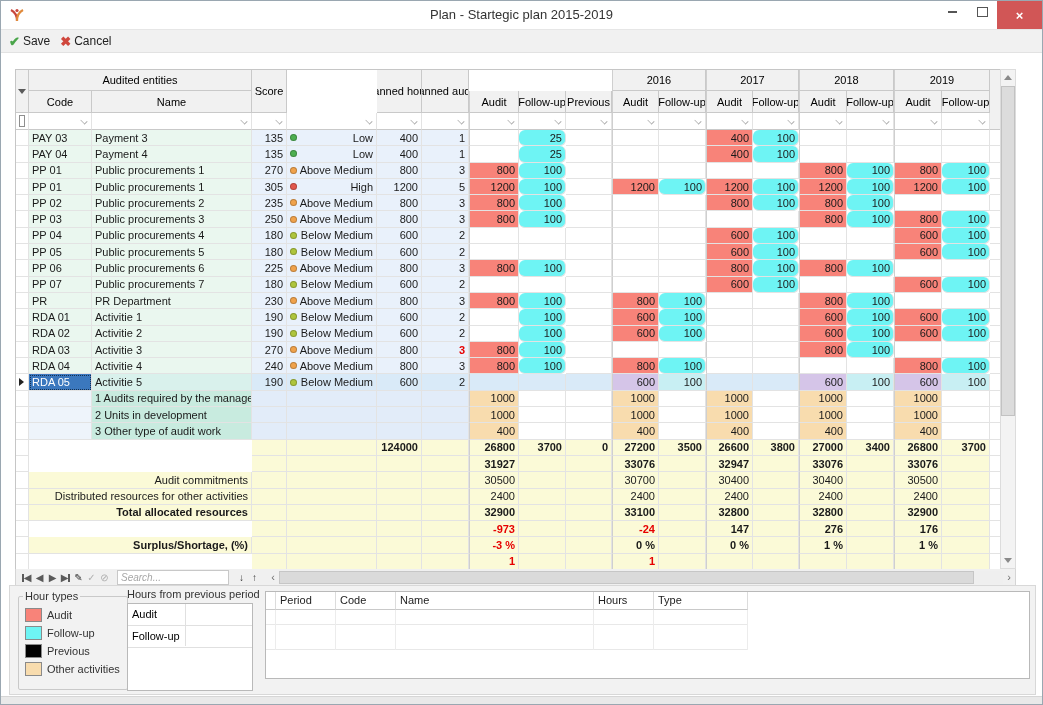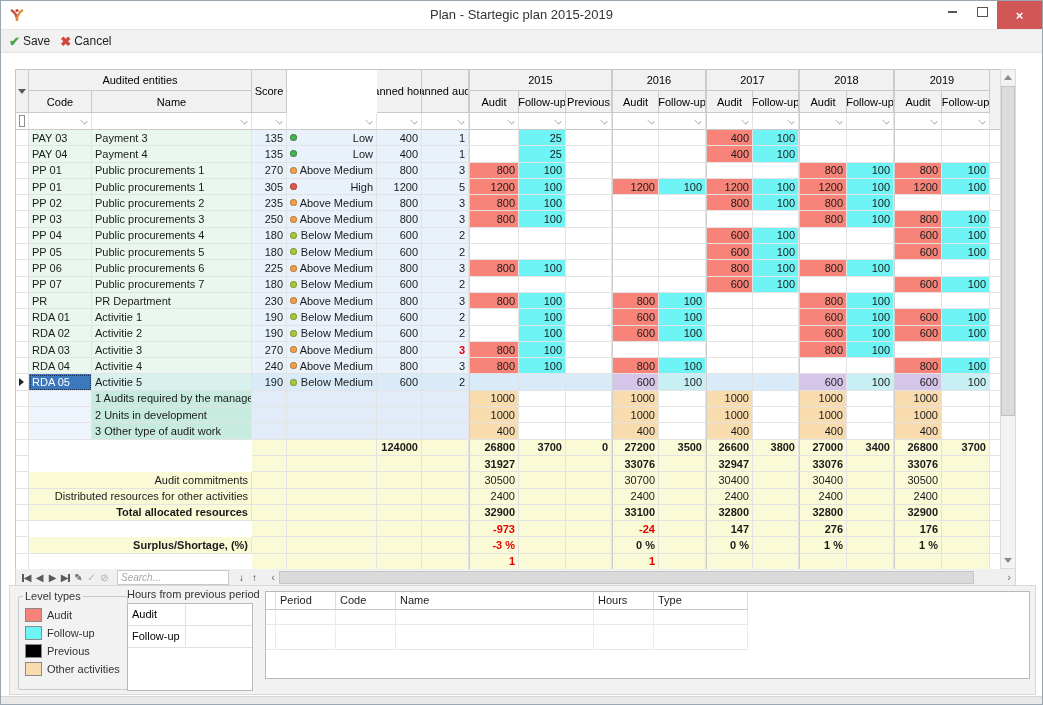--- a/index.html
+++ b/index.html
@@ -28,21 +28,21 @@
   .cbox{width:10px;height:10px;border:1px solid #8f8f8f;background:#fff;}
   .tri-down{width:0;height:0;border-left:4px solid transparent;border-right:4px solid transparent;border-top:5px solid #5a5a5a;}
   .tri-right{width:0;height:0;border-top:4px solid transparent;border-bottom:4px solid transparent;border-left:5px solid #222;}
   .num{justify-content:flex-end;}
   .b{font-weight:bold;}
   .red{color:#e60000;font-weight:bold;}
   .g{background:#eaf7ef;}
   .bl{background:#e9f1fb;}
   .cw{background:#ffffff;}
   .ca{background:#f88379;}
-  .cf{background:#6ef4f4;}
+  .cf{background:#6ef4f4;border-radius:6px;}
   .co{background:#f8dcae;}
   .yl{background:#fbfad7;}
   .teal{background:#c8ebdf;}
   .spbl{background:#e2ecf9;}
   .spc2{background:#eef4fb;}
   .sb{background:#d9eaf8;}
   .sg{background:#d9f1ec;}
   .sa{background:#d5c5e8;}
   .sf{background:#c8eff3;}
   .selcode{background:#3b78be;color:#fff;outline:1px dotted #16304f;outline-offset:-2px;}
@@ -127,21 +127,20 @@
   </div>
 
   <div class="grid" id="grid" style="grid-template-columns: 13px 63px 160px 35px 90px 45px 47px 50px 47px 46px 47px 47px 47px 46px 48px 47px 48px 48px 11px; grid-template-rows: 21px 22px 17px repeat(27, 16.3px);">
       <div class="gc h" style="grid-area: 1 / 1 / 3;">
         <span class="tri-down"></span>
       </div>
       <div class="gc h" style="grid-area: 1 / 2 / auto / span 2;">Audited entities</div>
       <div class="gc h" style="grid-area: 1 / 4 / 3;">Score</div>
       <div class="gc h" style="grid-area: 1 / 6 / 3;">Planned hours</div>
       <div class="gc h" style="grid-area: 1 / 7 / 3;">Planned audits</div>
-      <div class="gc h ygl" style="grid-area: 1 / 8 / auto / span 3;">2015</div>
       <div class="gc h ygl" style="grid-area: 1 / 11 / auto / span 2;">2016</div>
       <div class="gc h ygl" style="grid-area: 1 / 13 / auto / span 2;">2017</div>
       <div class="gc h ygl" style="grid-area: 1 / 15 / auto / span 2;">2018</div>
       <div class="gc h ygl" style="grid-area: 1 / 17 / auto / span 2;">2019</div>
       <div class="gc h" style="grid-area: 1 / 19 / 4;"></div>
       <div class="gc h" style="grid-area: 2 / 2;">Code</div>
       <div class="gc h" style="grid-area: 2 / 3;">Name</div>
       <div class="gc h ygl" style="grid-area: 2 / 8;">Audit</div>
       <div class="gc h" style="grid-area: 2 / 9;">Follow-up</div>
       <div class="gc h" style="grid-area: 2 / 10;">Previous</div>
@@ -785,21 +784,21 @@
       <span class="harrow">‹</span>
       <div class="htrack">
           <div class="hthumb"></div>
         </div>
       <span class="harrow">›</span>
     </div>
   </div>
 
   <div class="bottom-panel">
     <fieldset class="gbox">
-      <legend>Level types</legend>
+      <legend>Hour types</legend>
       <div id="legend-items">
           <div class="litem">
             <span class="swatch" style="background:#f88379"></span>
             <span>Audit</span>
           </div>
           <div class="litem">
             <span class="swatch" style="background:#6ef4f4"></span>
             <span>Follow-up</span>
           </div>
           <div class="litem">

